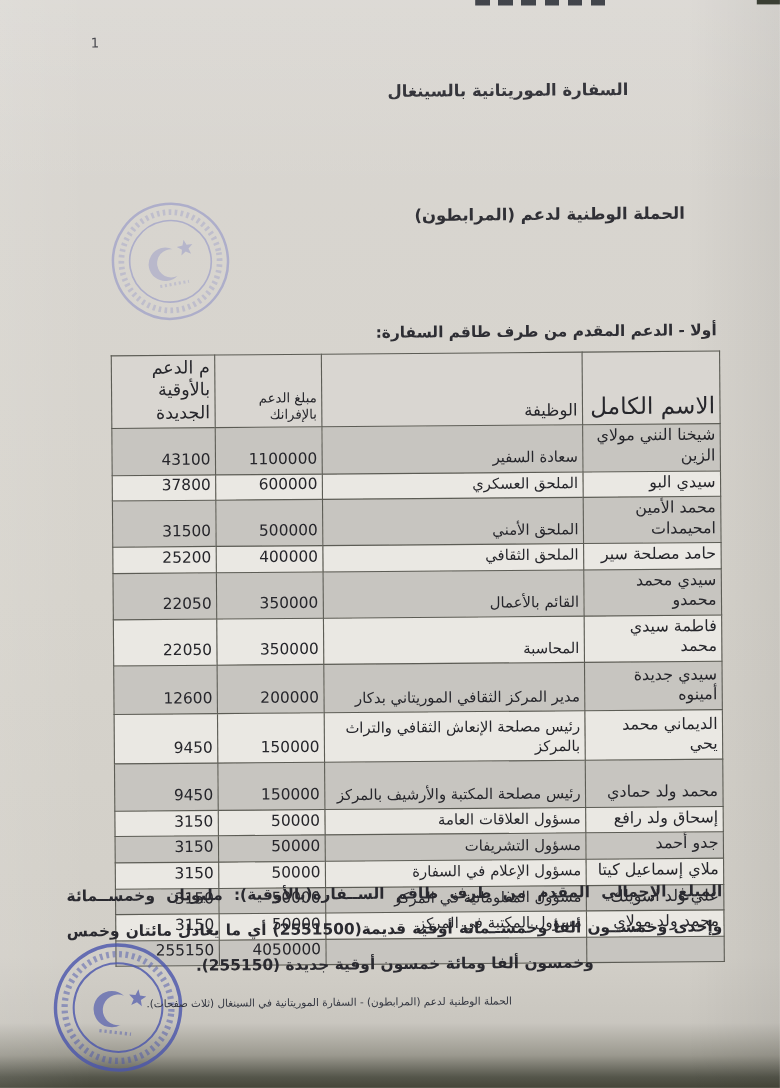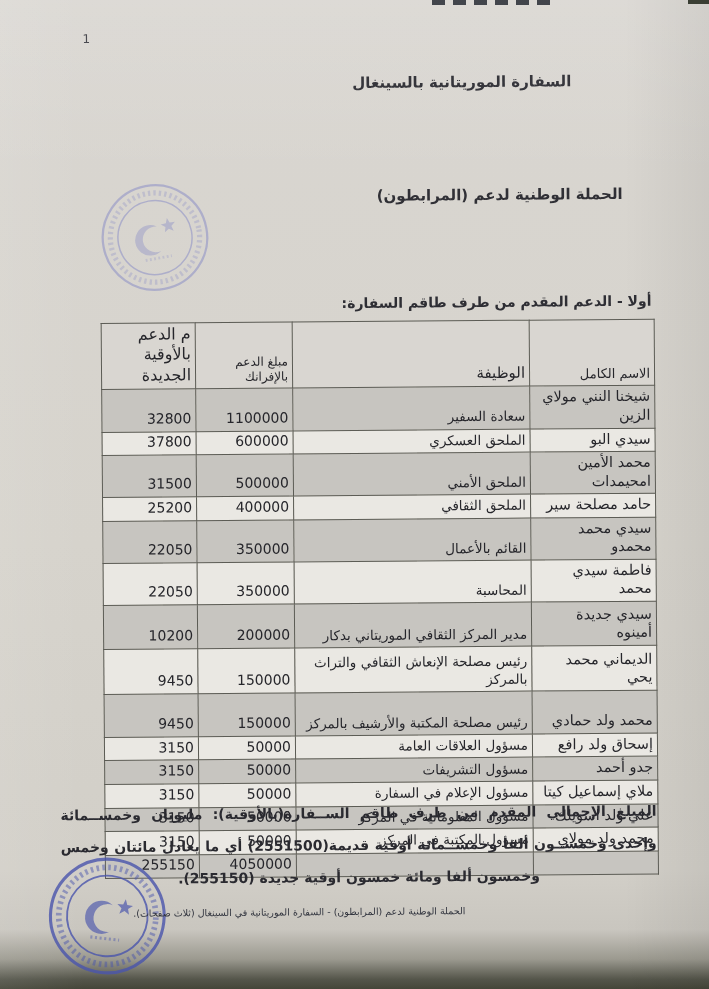--- a/index.html
+++ b/index.html
@@ -27,21 +27,21 @@
     border-collapse:collapse;direction:rtl;table-layout:fixed;
     font-size:14px;color:#26262b;
   }
   table.support td,table.support th{
     border:1px solid #5c5c55;vertical-align:bottom;padding:1px 4px 3px 4px;
     line-height:1.28;overflow:hidden;font-weight:normal;text-align:right;
     background:#eae8e3;
   }
   table.support tr.shade td,table.support tr.shade th{background:#c7c5c0;}
   table.support thead th{background:#d9d6d1;}
-  th.h-name{font-size:13px;font-weight:bold;}
+  th.h-name{font-size:21px;font-weight:bold;}
   th.h-pos{font-size:15px;font-weight:bold;text-align:center;}
   th.h-fr{font-size:12px;font-weight:bold;line-height:1.4;margin-top:38px;}
   th.h-ug{font-size:16px;font-weight:bold;line-height:1.4;text-align:center;}
   td.c-name{font-size:14.5px;}
   td.c-pos{font-size:13.5px;}
   td.num{text-align:right;padding-left:10px;padding-right:9px;font-size:14px;direction:ltr;}
   tr.hh{height:46px;} tr.h1{height:21px;} tr.h2a{height:36px;} tr.h2b{height:37px;}
   tr.h2c{height:44px;} tr.h2d{height:45px;} tr.h2e{height:43px;} tr.ht{height:22px;}
   tr.total td{font-weight:normal;}
 
@@ -100,21 +100,21 @@
         <th class="h-pos">الوظيفة</th>
         <th class="h-fr">مبلغ الدعم بالإفرانك</th>
         <th class="h-ug">م الدعم بالأوقية الجديدة</th>
       </tr>
     </thead>
     <tbody>
       <tr class="h2a shade">
         <td class="c-name">شيخنا النني مولاي الزين</td>
         <td class="c-pos">سعادة السفير</td>
         <td class="num">1100000</td>
-        <td class="num">32800</td>
+        <td class="num">43100</td>
       </tr>
       <tr class="h1">
         <td class="c-name">سيدي البو</td>
         <td class="c-pos">الملحق العسكري</td>
         <td class="num">600000</td>
         <td class="num">37800</td>
       </tr>
       <tr class="h2b shade">
         <td class="c-name">محمد الأمين امحيمدات</td>
         <td class="c-pos">الملحق الأمني</td>
@@ -136,21 +136,21 @@
       <tr class="h1">
         <td class="c-name">فاطمة سيدي محمد</td>
         <td class="c-pos">المحاسبة</td>
         <td class="num">350000</td>
         <td class="num">22050</td>
       </tr>
       <tr class="h2c shade">
         <td class="c-name">سيدي جديدة أمينوه</td>
         <td class="c-pos">مدير المركز الثقافي الموريتاني بدكار</td>
         <td class="num">200000</td>
-        <td class="num">10200</td>
+        <td class="num">12600</td>
       </tr>
       <tr class="h2d">
         <td class="c-name">الديماني محمد يحي</td>
         <td class="c-pos">رئيس مصلحة الإنعاش الثقافي والتراث بالمركز</td>
         <td class="num">150000</td>
         <td class="num">9450</td>
       </tr>
       <tr class="h2e shade">
         <td class="c-name">محمد ولد حمادي</td>
         <td class="c-pos">رئيس مصلحة المكتبة والأرشيف بالمركز</td>

